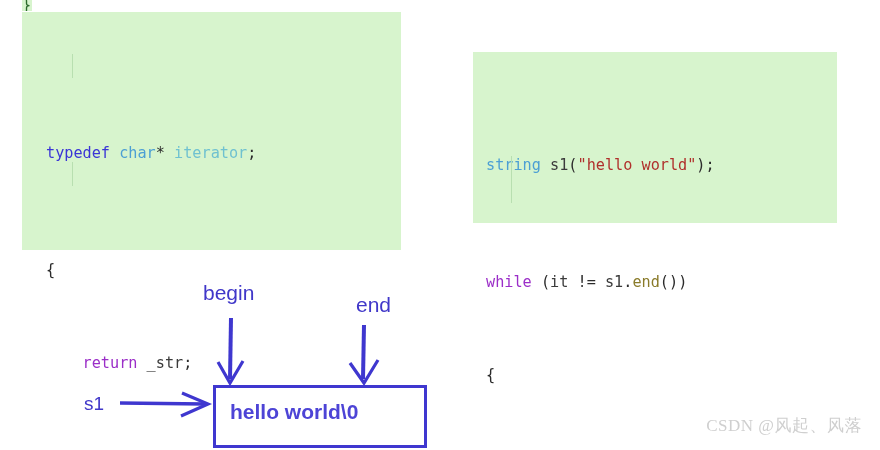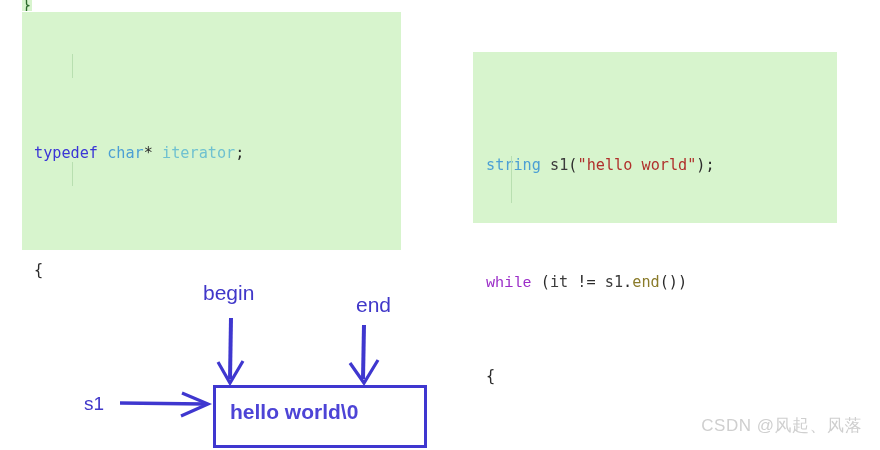--- a/index.html
+++ b/index.html
@@ -25,21 +25,21 @@
     white-space: pre;
     color: #2b2b2b;
     box-sizing: border-box;
   }
 
   #code-left {
     left: 22px;
     top: 12px;
     width: 379px;
     height: 238px;
-    padding: 14px 0 0 12px;
+    padding: 14px 0 0 24px;
   }
 
   #code-right {
     left: 473px;
     top: 52px;
     width: 364px;
     height: 171px;
     padding: 9px 0 0 13px;
   }
 
@@ -53,21 +53,21 @@
     font-family: "DejaVu Sans Mono", monospace;
     font-size: 15.2px;
     line-height: 11px;
     color: #2b6a2b;
     background: #d7f4cd;
     overflow: hidden;
   }
 
   
   .t-kw      { color: #3a35d6; }  
-  .t-kw2     { color: #9b2ec8; font-family: Liberation Mono, monospace; }  
+  .t-kw2     { color: #9b2ec8; }  
   .t-type    { color: #4c9fd4; }  
   .t-type2   { color: #6fc1d0; }  
   .t-func    { color: #8a7b2a; }  
   .t-str     { color: #b0302c; }  
   .t-plain   { color: #3b3b3b; }
   .t-punc    { color: #2b2b2b; }
 
   
   .guide {
     position: absolute;
@@ -116,39 +116,40 @@
     line-height: 1;
     white-space: nowrap;
   }
 
   #watermark {
     position: absolute;
     right: 18px;
     bottom: 13px;
     color: #cfcfcf;
     font-size: 17px;
-    font-family: Liberation Sans, sans-serif;
+    font-family: Liberation Serif, serif;
     white-space: nowrap;
     letter-spacing: 0.5px;
   }
 </style>
 </head>
 <body>
 
 <div id="stray-glyph">}</div>
 
 <div id="code-left" class="code-block">
   <div class="guide" style="left:50px; top:42px; height:24px;"></div>
   <div class="guide" style="left:50px; top:150px; height:24px;"></div>
 
   <div><span class="t-kw">typedef</span> <span class="t-type">char</span><span class="t-punc">*</span> <span class="t-type2">iterator</span><span class="t-punc">;</span></div>
 
 
   <div><span class="t-punc">{</span></div>
 
+  <div>    <span class="t-kw2">return</span> <span class="t-plain">_str</span><span class="t-punc">;</span></div>
 
   
 
   
 
   
 
   
 
   

